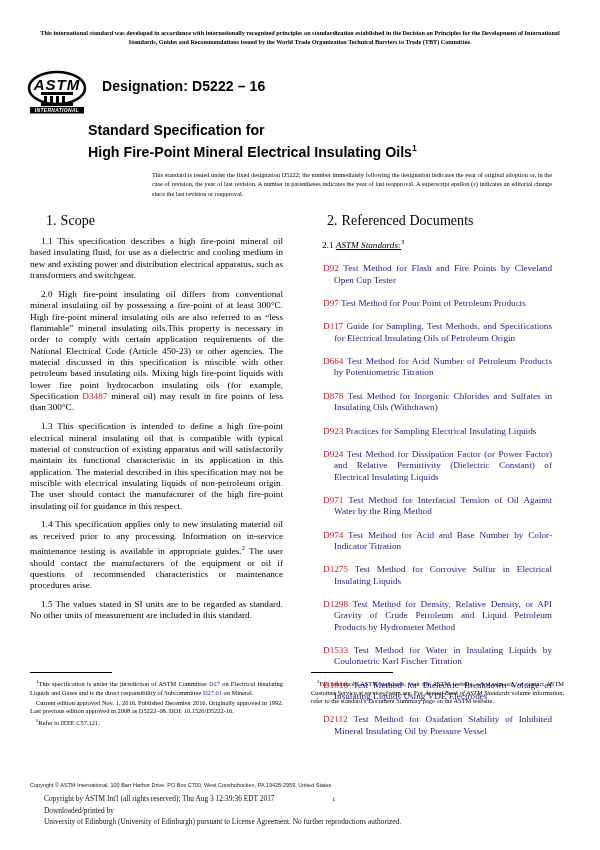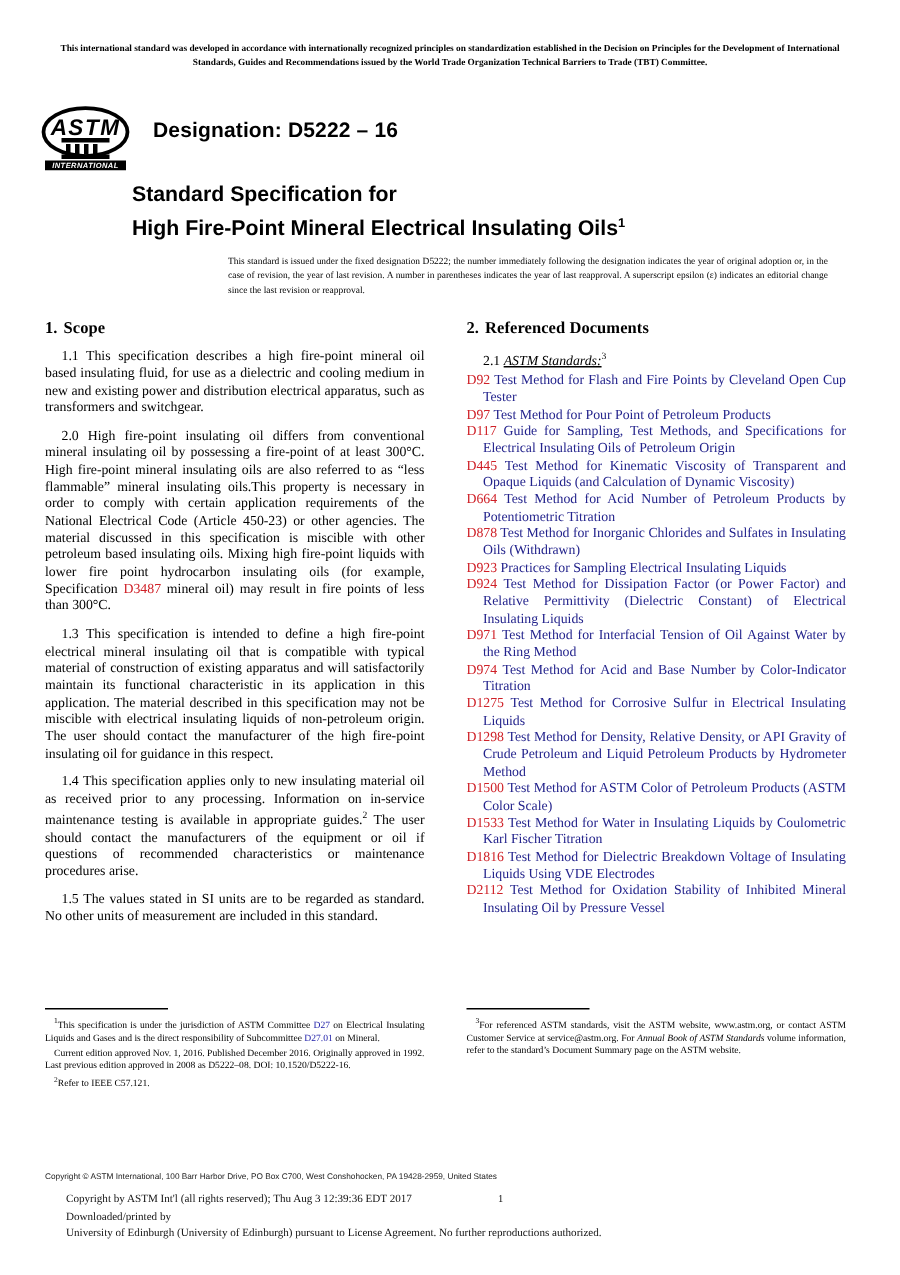--- a/index.html
+++ b/index.html
@@ -91,24 +91,24 @@
   
   .col {
     position: absolute;
     top: 213px;
     width: 253px;
   }
   .col-left  { left: 30px; }
   .col-right { left: 311px; }
 
   h2.sec-head {
-    margin: 0 0 7px 0;
+    margin: 0 0 7px 16px;
     font-family: "Liberation Serif", serif;
-    font-size: 11px;
-    font-weight: bold;
+    font-size: 14px;
+    font-weight: normal;
     color: #000;
     letter-spacing: 0.05px;
   }
   h2.sec-head .num { margin-right: 4px; }
 
   p.para {
     margin: 0 0 7.5px 0;
     font-size: 9.2px;
     line-height: 11.35px;
     text-align: justify;
@@ -136,21 +136,21 @@
     list-style: none;
     margin: 0;
     padding: 0;
   }
   ul.reflist li {
     font-size: 9.2px;
     line-height: 11.35px;
     color: #23238c;
     padding-left: 11px;
     text-indent: -11px;
-    margin: 0;
+    margin: 12px;
     text-align: justify;
     text-align-last: left;
   }
   ul.reflist li .desig {
     color: #cf2027;
   }
 
   
   .fn-rule {
     position: absolute;
@@ -278,30 +278,28 @@
 
     <div class="subsec">
       <span>2.1</span>
       <i>ASTM Standards:</i><sup class="fn">3</sup>
     </div>
 
     <ul class="reflist">
       <li><span class="desig">D92</span> <span>Test Method for Flash and Fire Points by Cleveland Open Cup Tester</span></li>
       <li><span class="desig">D97</span> <span>Test Method for Pour Point of Petroleum Products</span></li>
       <li><span class="desig">D117</span> <span>Guide for Sampling, Test Methods, and Specifications for Electrical Insulating Oils of Petroleum Origin</span></li>
-      <li><span class="desig">D445</span> <span>Test Method for Kinematic Viscosity of Transparent and Opaque Liquids (and Calculation of Dynamic Viscosity)</span></li>
       <li><span class="desig">D664</span> <span>Test Method for Acid Number of Petroleum Products by Potentiometric Titration</span></li>
       <li><span class="desig">D878</span> <span>Test Method for Inorganic Chlorides and Sulfates in Insulating Oils (Withdrawn)</span></li>
       <li><span class="desig">D923</span> <span>Practices for Sampling Electrical Insulating Liquids</span></li>
       <li><span class="desig">D924</span> <span>Test Method for Dissipation Factor (or Power Factor) and Relative Permittivity (Dielectric Constant) of Electrical Insulating Liquids</span></li>
       <li><span class="desig">D971</span> <span>Test Method for Interfacial Tension of Oil Against Water by the Ring Method</span></li>
       <li><span class="desig">D974</span> <span>Test Method for Acid and Base Number by Color-Indicator Titration</span></li>
       <li><span class="desig">D1275</span> <span>Test Method for Corrosive Sulfur in Electrical Insulating Liquids</span></li>
       <li><span class="desig">D1298</span> <span>Test Method for Density, Relative Density, or API Gravity of Crude Petroleum and Liquid Petroleum Products by Hydrometer Method</span></li>
-      <li><span class="desig">D1500</span> <span>Test Method for ASTM Color of Petroleum Products (ASTM Color Scale)</span></li>
       <li><span class="desig">D1533</span> <span>Test Method for Water in Insulating Liquids by Coulometric Karl Fischer Titration</span></li>
       <li><span class="desig">D1816</span> <span>Test Method for Dielectric Breakdown Voltage of Insulating Liquids Using VDE Electrodes</span></li>
       <li><span class="desig">D2112</span> <span>Test Method for Oxidation Stability of Inhibited Mineral Insulating Oil by Pressure Vessel</span></li>
     </ul>
   </div>
 
   <div class="fn-rule fn-rule-left"></div>
   <div class="fn-rule fn-rule-right"></div>
 
   <div class="footnotes fn-left">

